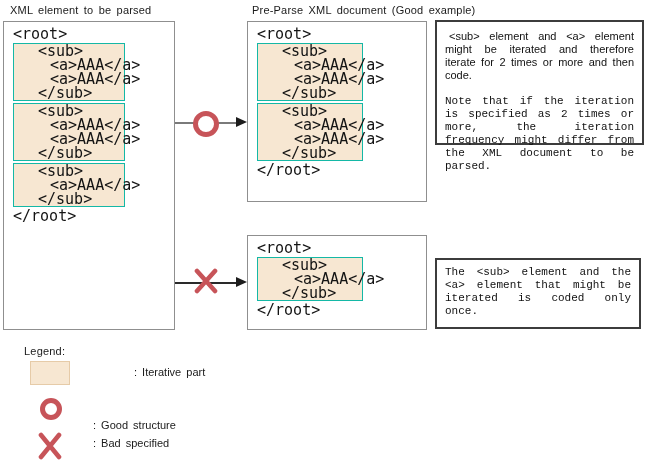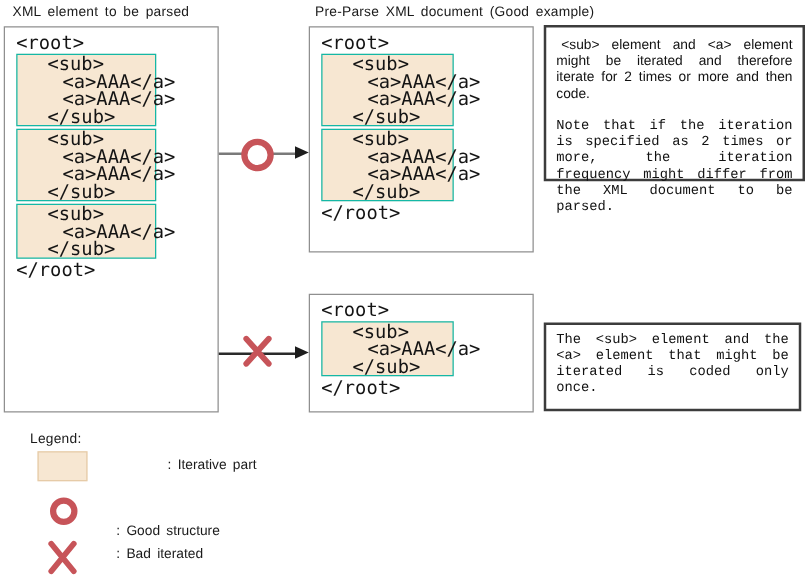--- a/index.html
+++ b/index.html
@@ -138,15 +138,15 @@
   <div class="abs legend-label" style="left:95px;top:366px;margin-left:39px;">: Iterative part</div>
 
   <div class="ring legend" style="left:40px;top:398px;"></div>
   <div class="abs legend-label" style="left:93px;top:403px;margin-top:16px;">: Good structure</div>
 
   <div class="abs" style="left:38px;top:432px;">
     <svg width="24" height="28" viewBox="0 0 24 28">
       <path d="M3 3 L21 25 M21 3 L3 25" stroke="#c75459" stroke-width="4.6" stroke-linecap="round" fill="none"></path>
     </svg>
   </div>
-  <div class="abs legend-label" style="left:93px;top:437px;">: Bad iterated</div>
+  <div class="abs legend-label" style="left:93px;top:437px;">: Bad specified</div>
 
 </div>
 
 </body></html>

